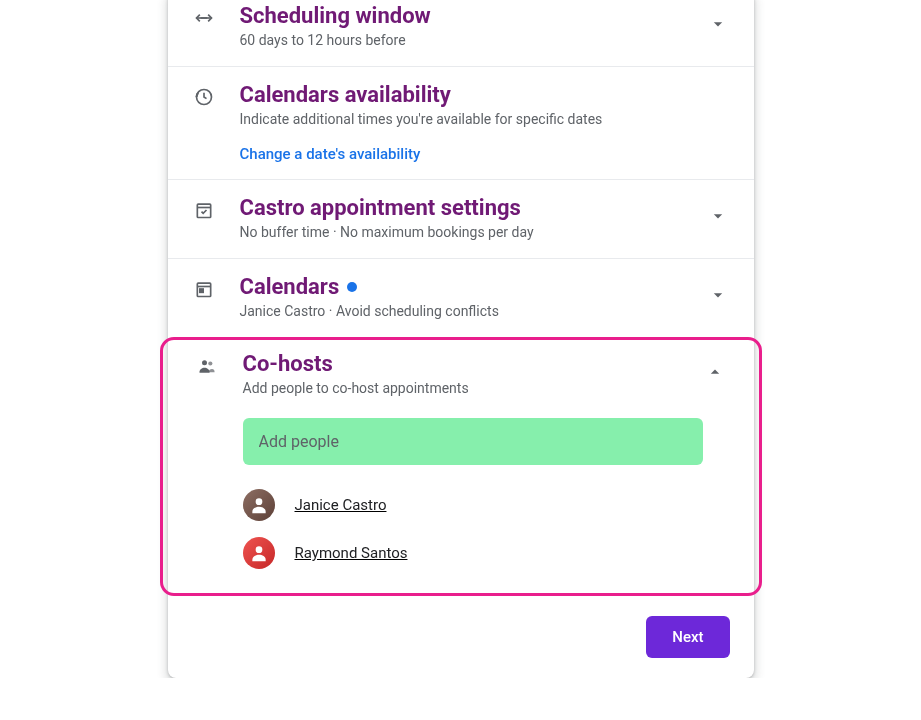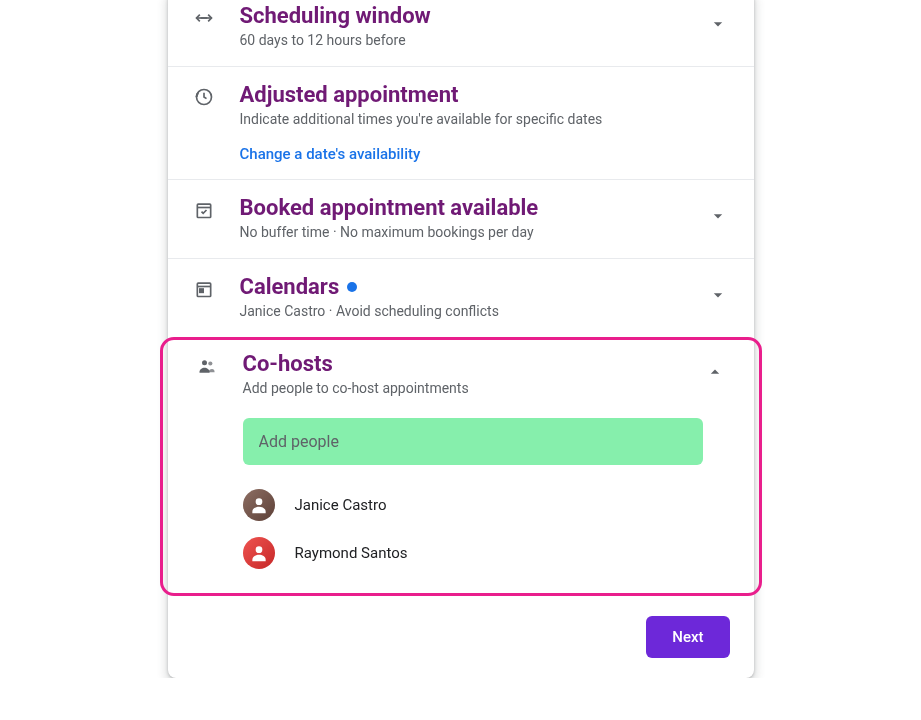--- a/index.html
+++ b/index.html
@@ -118,20 +118,21 @@
       color: #5f6368;
     }
     .people-list {
       margin-top: 16px;
     }
     .person {
       display: flex;
       align-items: center;
       padding: 8px 0;
       gap: 20px;
+      text-decoration: underline;
     }
     .avatar {
       width: 32px;
       height: 32px;
       border-radius: 50%;
       flex-shrink: 0;
       display: flex;
       align-items: center;
       justify-content: center;
       font-size: 14px;
@@ -196,36 +197,36 @@
 
   <div class="section">
     <div class="section-icon">
       <svg viewBox="0 0 24 24" fill="none" stroke="currentColor" stroke-width="2">
         <circle cx="12" cy="12" r="9"></circle>
         <path d="M12 7v5l3 2"></path>
         <path d="M3 12a9 9 0 0 1 2-5" stroke-width="2.5"></path>
       </svg>
     </div>
     <div class="section-content">
-      <div class="section-title">Adjusted appointment</div>
+      <div class="section-title">Calendars availability</div>
       <div class="section-subtitle">Indicate additional times you're available for specific dates</div>
       <div class="link-text">Change a date's availability</div>
     </div>
   </div>
 
   <div class="section">
     <div class="section-icon">
       <svg viewBox="0 0 24 24" fill="none" stroke="currentColor" stroke-width="2">
         <rect x="4" y="5" width="16" height="16" rx="1"></rect>
         <path d="M4 9h16"></path>
         <path d="M9 14l2 2 4-4"></path>
       </svg>
     </div>
     <div class="section-content">
-      <div class="section-title">Booked appointment available</div>
+      <div class="section-title">Castro appointment settings</div>
       <div class="section-subtitle">No buffer time · No maximum bookings per day</div>
     </div>
     <div class="chevron">
       <svg viewBox="0 0 24 24" fill="currentColor">
           <path d="M7 10l5 5 5-5z"></path>
         </svg>
     </div>
   </div>
 
   <div class="section no-border">

